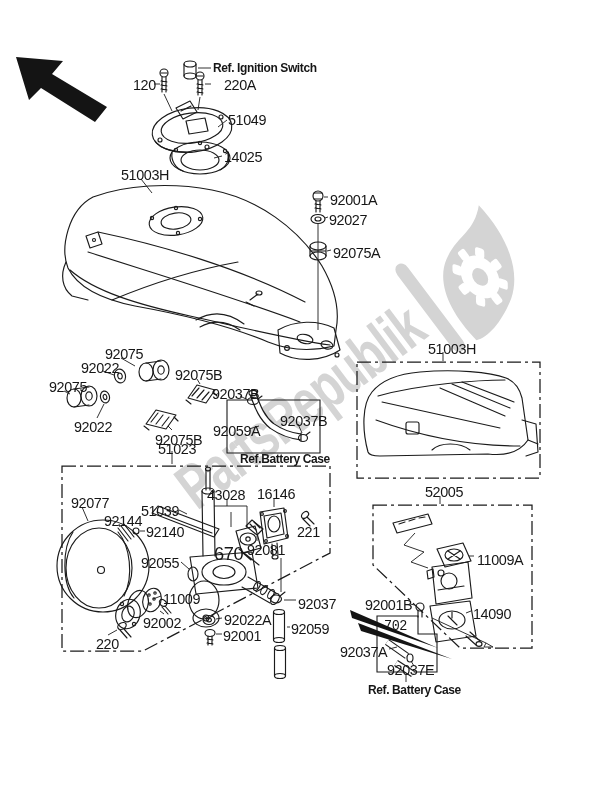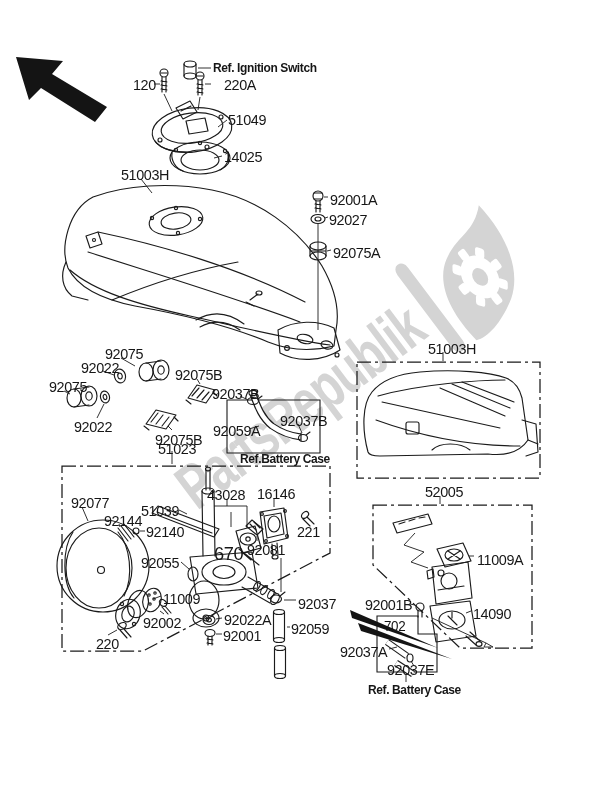--- a/index.html
+++ b/index.html
@@ -390,18 +390,18 @@
       <div class="part-label" style="left: 163px; top: 591px;">11009</div>
       <div class="part-label" style="left: 143px; top: 615px;">92002</div>
       <div class="part-label" style="left: 96px; top: 636px;">220</div>
       <div class="part-label" style="left: 224px; top: 612px;">92022A</div>
       <div class="part-label" style="left: 223px; top: 628px;">92001</div>
       <div class="part-label" style="left: 298px; top: 596px;">92037</div>
       <div class="part-label" style="left: 291px; top: 621px;">92059</div>
       <div class="part-label" style="left: 477px; top: 552px;">11009A</div>
       <div class="part-label" style="left: 365px; top: 597px;">92001B</div>
       <div class="part-label" style="left: 473px; top: 606px;">14090</div>
-      <div class="part-label" style="left: 384px; top: 619px; font-size: 14px;">702</div>
+      <div class="part-label" style="left: 384px; top: 619px; font-size: 14px; font-family: Liberation Mono, monospace;">702</div>
       <div class="part-label" style="left: 340px; top: 644px;">92037A</div>
       <div class="part-label" style="left: 387px; top: 662px;">92037E</div>
       <div class="part-label bold" style="left: 368px; top: 684px; font-size: 12.5px;">Ref. Battery Case</div>
     </div>
 </div>
 
 </body></html>

